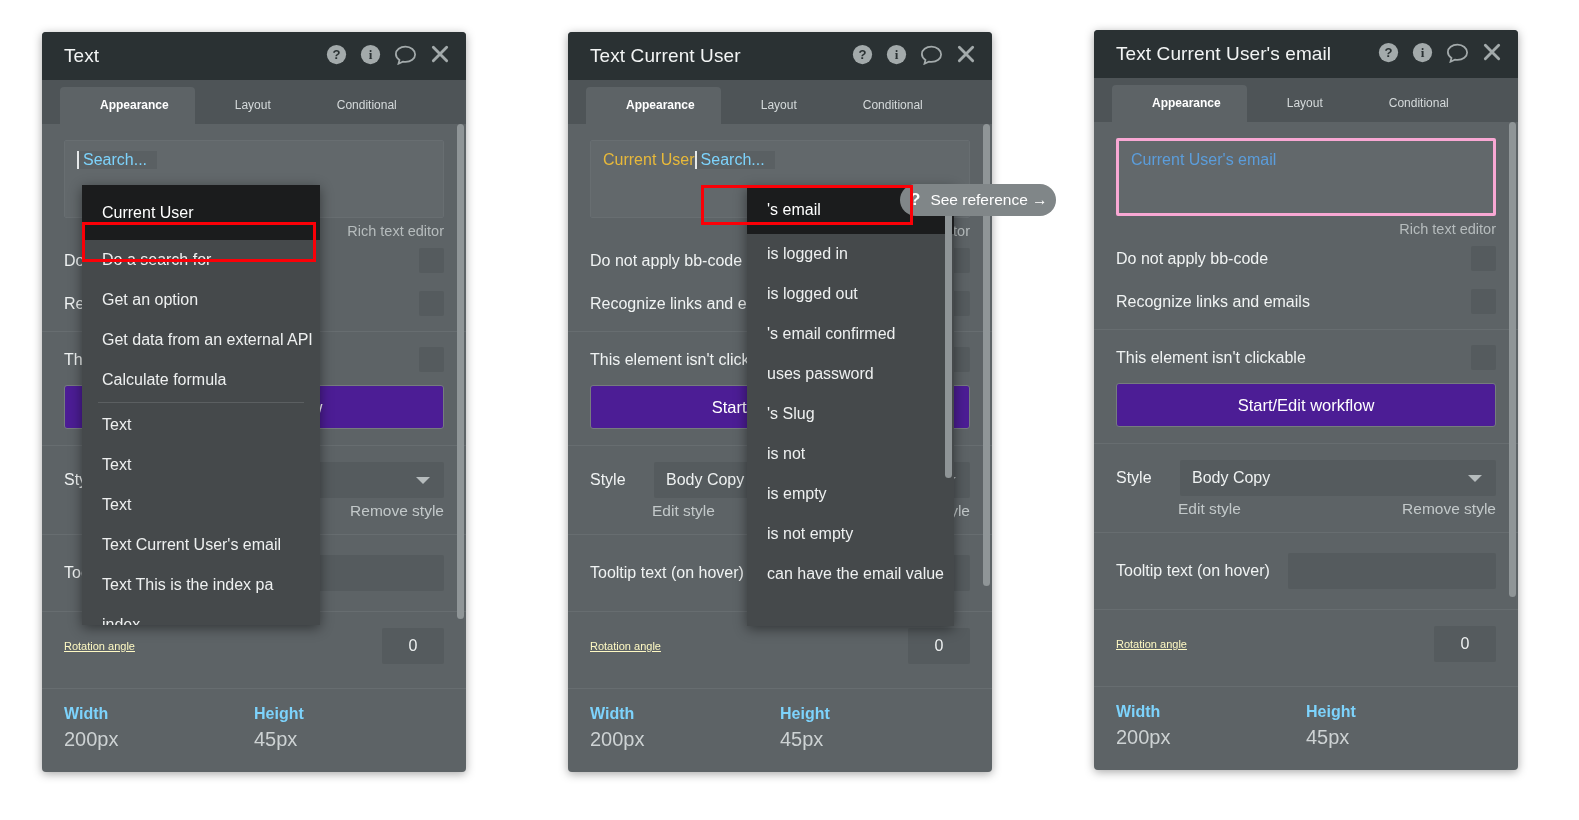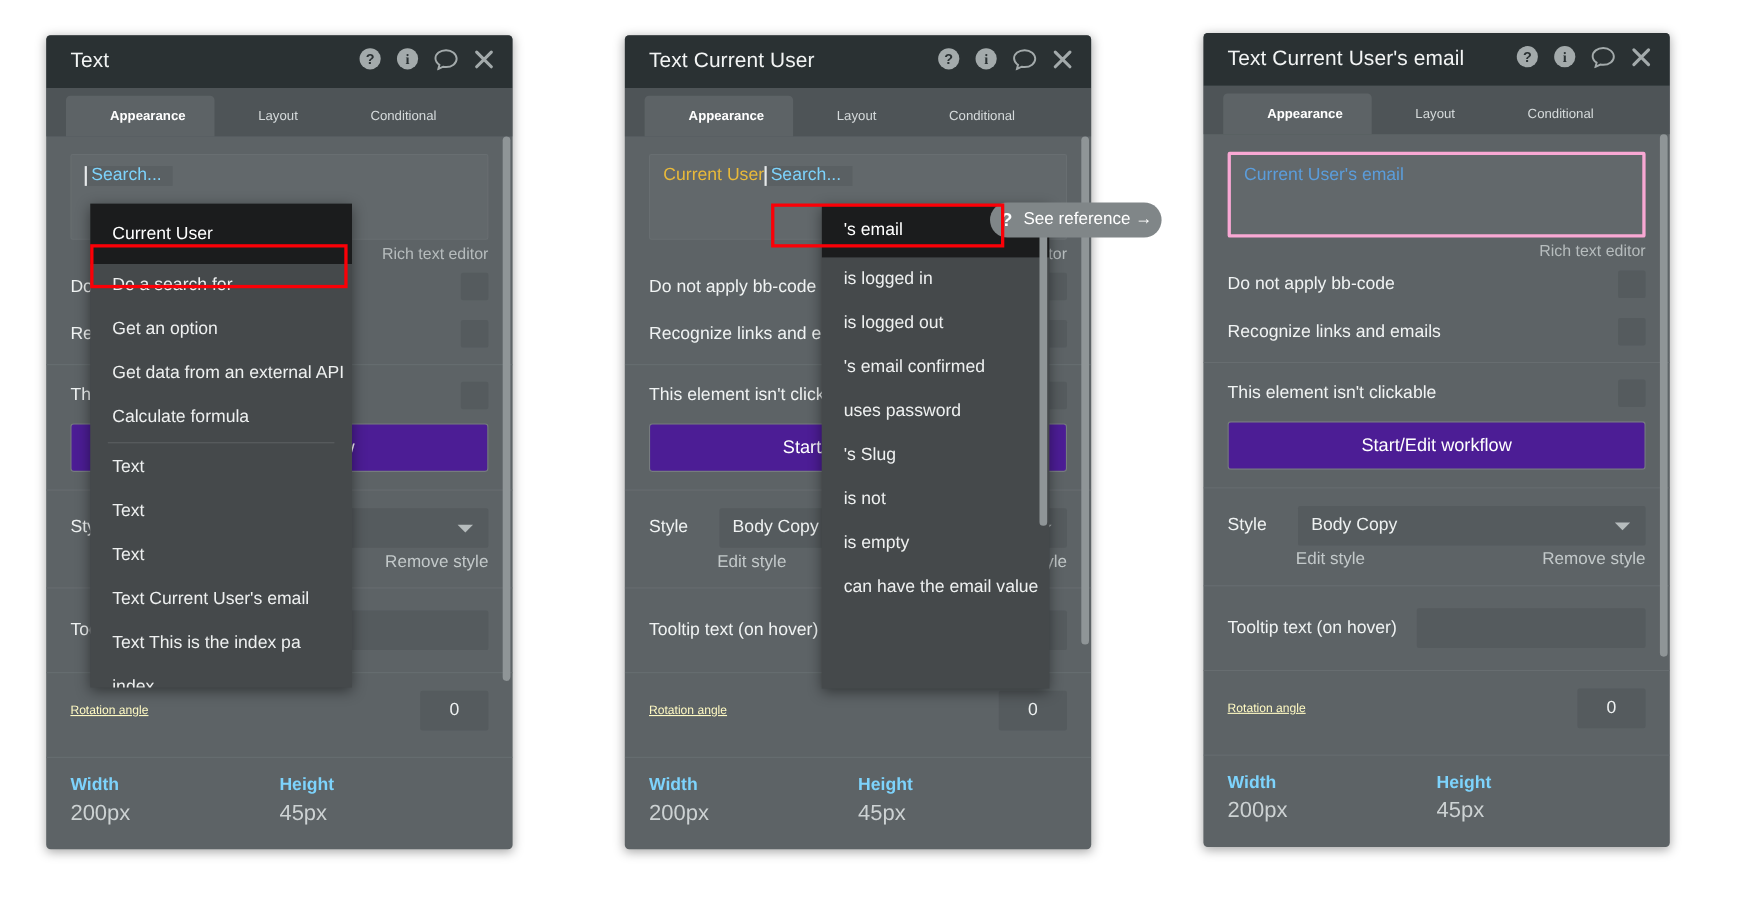--- a/index.html
+++ b/index.html
@@ -443,20 +443,21 @@
 
   <div class="dropdown" style="left:747px; top:186px; width:207px; height:440px;">
     <div class="dd-item selected" style="padding-top:14px;padding-bottom:14px;">'s email</div>
     <div class="dd-item">is logged in</div>
     <div class="dd-item">is logged out</div>
     <div class="dd-item">'s email confirmed</div>
     <div class="dd-item">uses password</div>
     <div class="dd-item">'s Slug</div>
     <div class="dd-item">is not</div>
     <div class="dd-item">is empty</div>
+    <div class="dd-item">is not empty</div>
     <div class="dd-item">can have the email value</div>
 
     <div class="dd-scroll" style="top:2px; height:290px;"></div>
   </div>
   <div class="hl-box" style="left:701px; top:185px; width:212px; height:40px;"></div>
 
   <div class="panel" style="left:1094px; top:30px; width:424px; height:740px;">
     <div class="panel-header">
       <div class="panel-title">Text Current User's email</div>
       <div class="hdr-icons">

